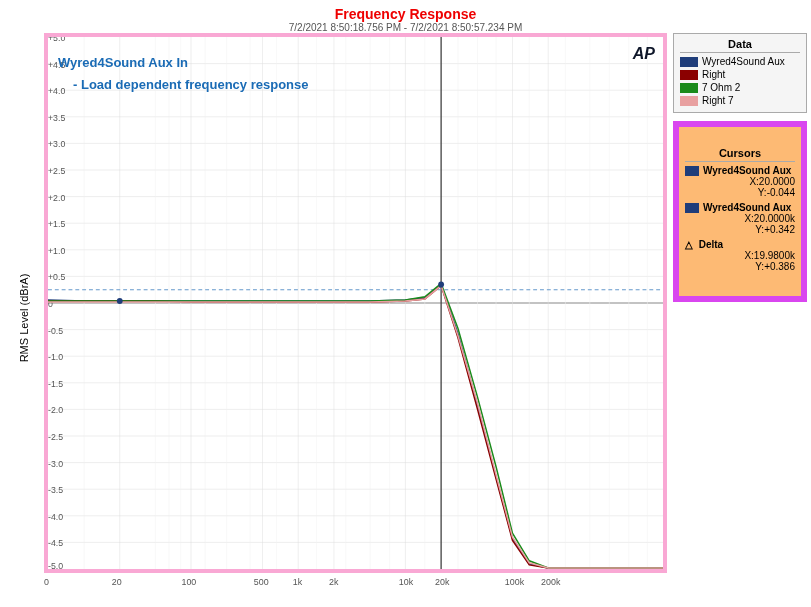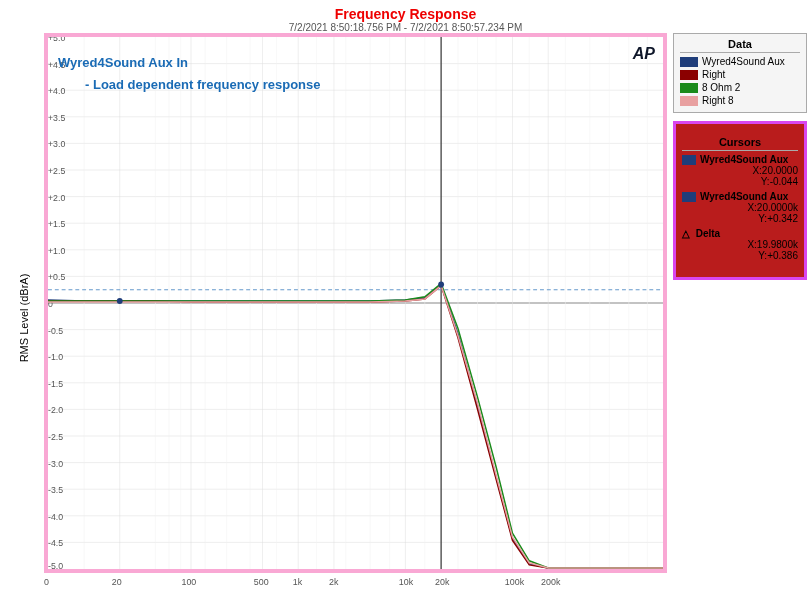--- a/index.html
+++ b/index.html
@@ -87,23 +87,23 @@
       width: 18px;
       height: 10px;
       display: inline-block;
     }
     .legend-text {
       font-size: 10px;
       color: #000;
     }
     
     .cursors-box {
-      border: 3px solid #d946ef;
-      background: #b91c1c;
-      padding: 12px 6px;
+      border: 6px solid #d946ef;
+      background: #fdba74;
+      padding: 20px 6px;
     }
     .cursors-title {
       text-align: center;
       font-size: 11px;
       font-weight: bold;
       color: #000;
       border-bottom: 1px solid #aaa;
       padding-bottom: 2px;
       margin-bottom: 3px;
     }
@@ -140,21 +140,21 @@
       position: absolute;
       top: 18px;
       left: 10px;
       color: #1a6bb5;
       font-size: 13px;
       font-weight: bold;
     }
     .chart-annotation2 {
       position: absolute;
       top: 40px;
-      left: 37px;
+      left: 25px;
       color: #1a6bb5;
       font-size: 13px;
       font-weight: bold;
     }
     .watermark {
       position: absolute;
       bottom: 8px;
       left: 8px;
       color: #1a6bb5;
       font-size: 12px;
@@ -397,25 +397,25 @@
         <div class="legend-item">
           <span class="legend-color" style="background:#1f3d7a;"></span>
           <span class="legend-text">Wyred4Sound Aux</span>
         </div>
         <div class="legend-item">
           <span class="legend-color" style="background:#8b0000;"></span>
           <span class="legend-text">Right</span>
         </div>
         <div class="legend-item">
           <span class="legend-color" style="background:#1a8a1a;"></span>
-          <span class="legend-text">8 Ohm  2</span>
+          <span class="legend-text">7 Ohm  2</span>
         </div>
         <div class="legend-item">
           <span class="legend-color" style="background:#e8a0a0;"></span>
-          <span class="legend-text">Right 8</span>
+          <span class="legend-text">Right 7</span>
         </div>
       </div>
 
       <div class="cursors-box">
         <div class="cursors-title">Cursors</div>
 
         <div class="cursor-item">
           <div class="cursor-label">
             <span class="cursor-color-box" style="background:#1f3d7a;"></span>
             <span>Wyred4Sound Aux</span>

